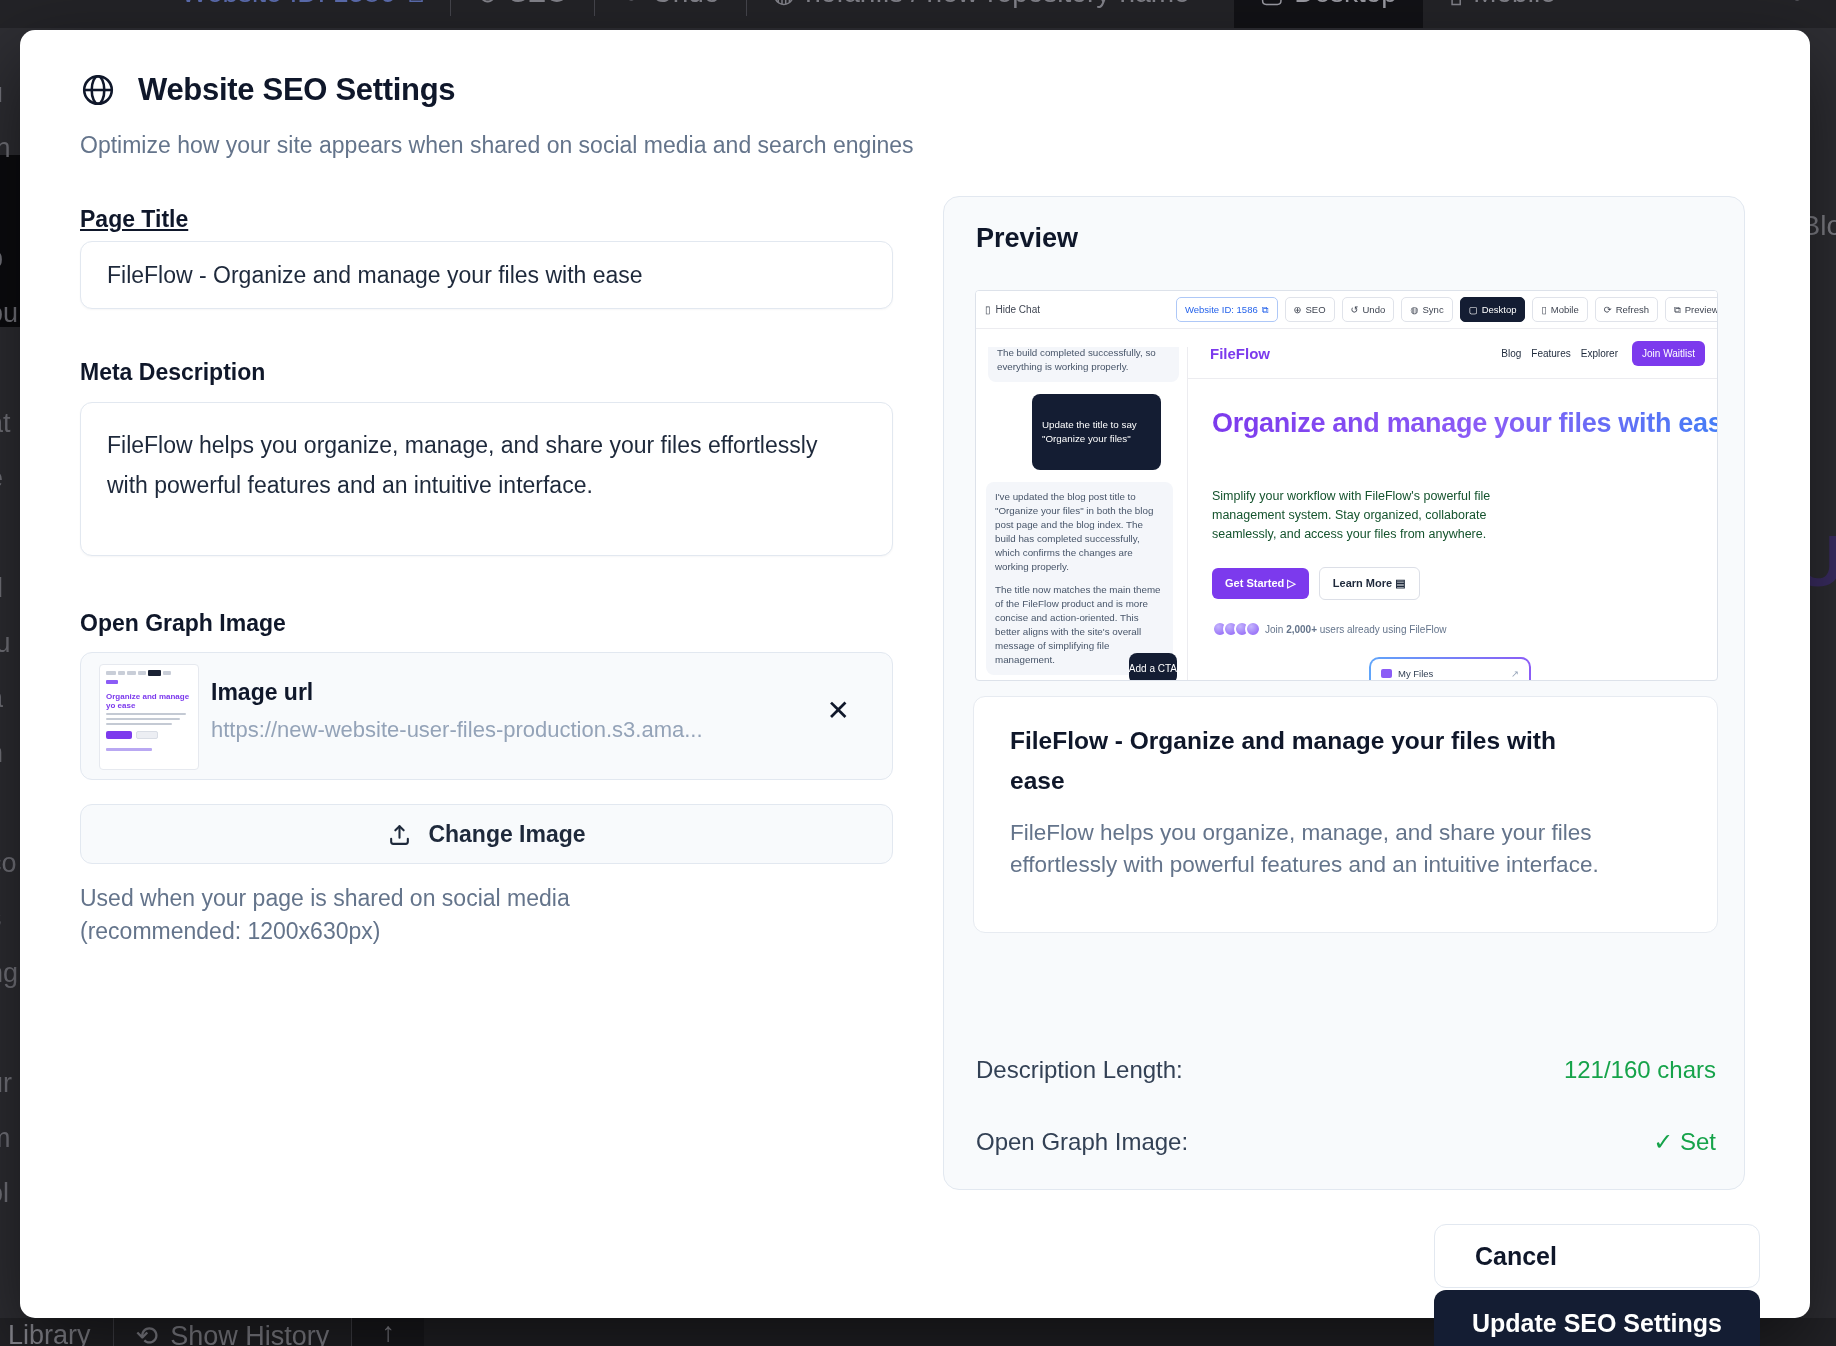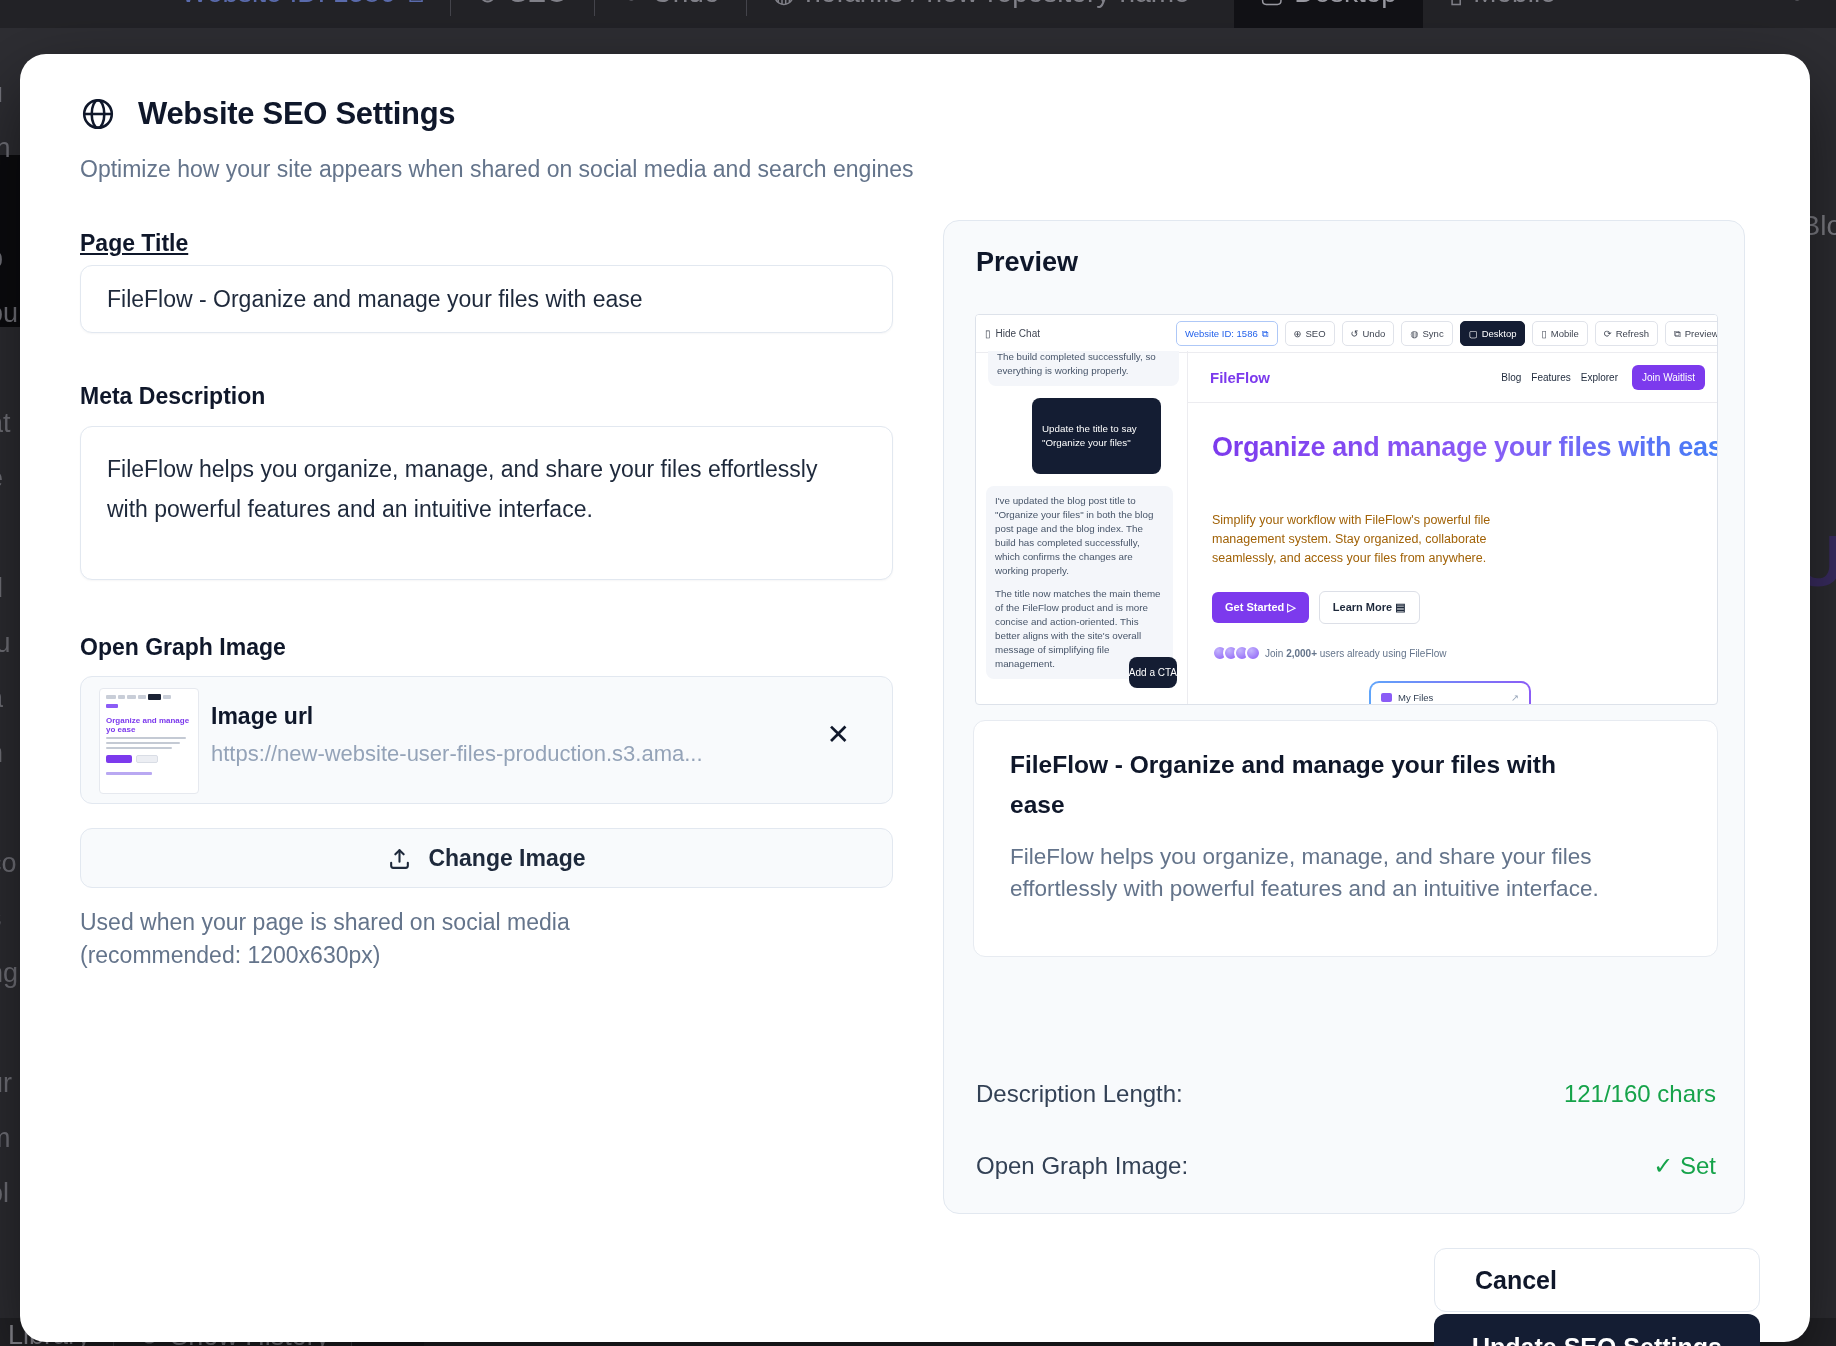--- a/index.html
+++ b/index.html
@@ -20,21 +20,21 @@
   .bg-darkblock-left { position:absolute; left:0; top:155px; width:22px; height:172px; background:#0c0c0f; }
   .bg-right-blo { position:absolute; right:-6px; top:210px; color:#82828a; font-size:28px; }
   .bg-right-u { position:absolute; right:-8px; top:520px; color:#3c2e66; font-size:72px; font-weight:bold; }
   .bg-bottombar { position:absolute; left:0; top:1318px; width:1836px; height:28px;
     background:#232327; color:#8d8d95; font-size:27px; display:flex; align-items:flex-start; }
   .bg-bot-item { display:flex; align-items:center; gap:12px; padding:2px 22px; white-space:nowrap; }
   .bg-arrowbox { background:#1b1b1f; width:72px; justify-content:center; height:28px; }
 
   
   .modal { position:absolute; left:20px; top:30px; width:1790px; height:1288px;
-    background:#ffffff; border-radius:26px; box-shadow:0 30px 80px rgba(0,0,0,.55);margin-top:24px; }
+    background:#ffffff; border-radius:15px; box-shadow:0 30px 80px rgba(0,0,0,.55); }
   .m-head { position:absolute; left:60px; top:42px; display:flex; align-items:center; gap:22px; }
   .m-title { font-size:31px; font-weight:700; color:#0f172a; letter-spacing:-0.3px; }
   .m-sub { position:absolute; left:60px; top:102px; font-size:23px; color:#64748b; }
 
   .f-label { position:absolute; left:60px; font-size:23px; font-weight:600; color:#0f172a; }
   .f-input { position:absolute; left:60px; width:813px; background:#fff; border:1px solid #e2e8f0;
     border-radius:12px; box-shadow:0 1px 2px rgba(15,23,42,.04); color:#1e293b; font-size:23px; }
   .title-input { top:211px; height:68px; display:flex; align-items:center; padding:0 26px; }
   .desc-input { top:372px; height:154px; padding:22px 26px; line-height:40px; width:813px; }
   .desc-text { max-width:745px; }
@@ -69,41 +69,41 @@
     border:1px solid #dde2ea; border-radius:4px; overflow:hidden; }
   .shot-toolbar { position:absolute; left:0; top:0; width:100%; height:38px; background:#fff;
     border-bottom:1px solid #ececf0; display:flex; align-items:center; font-size:10px; color:#3f4552; }
   .st-left { display:flex; align-items:center; gap:5px; padding-left:9px; }
   .st-pills { position:absolute; left:200px; top:6px; display:flex; gap:7px; }
   .pill { display:flex; align-items:center; gap:4px; height:25px; padding:0 8px; border:1px solid #e0e3ea;
     border-radius:5px; background:#fff; font-size:9.5px; color:#3f4552; white-space:nowrap; }
   .pill-id { border-color:#aec8f7; color:#2563eb; }
   .pill-dark { background:#141d33; border-color:#141d33; color:#fff; }
 
-  .shot-chat { position:absolute; left:0; top:36px; width:212px; height:353px; border-right:1px solid #ececf0;
+  .shot-chat { position:absolute; left:0; top:56px; width:212px; height:353px; border-right:1px solid #ececf0;
     overflow:hidden; font-size:9.8px; color:#475569; }
   .bubble { background:#f4f6fa; border-radius:8px; padding:8px 9px; line-height:14px; }
   .bub-top { margin:-9px 8px 0 12px; }
   .tooltip-dark { background:#141d33; color:#fff; border-radius:8px; padding:24px 10px; line-height:14px;
     margin:12px 26px 0 56px; }
   .bub-long { margin:12px 14px 0 10px; }
   .bub-p2 { margin-top:9px; }
   .cta-dark { background:#141d33; color:#fff; border-radius:8px; padding:10px 0; font-size:10px;
     position:absolute; right:10px; top:306px; }
 
   .shot-site { position:absolute; left:212px; top:38px; width:531px; height:353px; }
   .site-hd { position:absolute; left:0; top:0; width:100%; height:50px; border-bottom:1px solid #ececf0;
     display:flex; align-items:center; padding:0 14px 0 22px; }
   .site-logo { font-size:15px; font-weight:700; color:#7c3aed; }
   .site-nav { margin-left:auto; display:flex; gap:10px; font-size:10px; color:#1e293b; align-items:center; }
   .join-btn { background:#7c3aed; color:#fff; font-size:10px; padding:7px 10px; border-radius:6px; margin-left:4px; }
   .hero-h { position:absolute; left:24px; top:78px; width:540px; font-size:27px; line-height:33px; font-weight:800;
     background:linear-gradient(90deg,#7c3aed,#8b5cf6,#3b82f6); -webkit-background-clip:text; background-clip:text;
     -webkit-text-fill-color:transparent; color:#7c3aed; letter-spacing:-0.3px; }
-  .hero-p { position:absolute; left:24px; top:158px; width:340px; font-size:12.5px; line-height:19px; color:#a16207; }
+  .hero-p { position:absolute; left:24px; top:158px; width:340px; font-size:12.5px; line-height:19px; color:#14532d; }
   .hero-btns { position:absolute; left:24px; top:238px; display:flex; gap:10px; align-items:center; }
   .btn-start { background:#7c3aed; color:#fff; font-size:11px; font-weight:600; padding:9px 13px; border-radius:6px; }
   .btn-learn { background:#fff; border:1px solid #dcdfe7; color:#1e293b; font-size:11px; font-weight:600;
     padding:9px 13px; border-radius:6px; }
   .social { position:absolute; left:24px; top:292px; display:flex; align-items:center; font-size:10px; color:#64748b; }
   .avatars { display:flex; margin-right:9px; }
   .av { width:16px; height:16px; border-radius:50%; border:2px solid #fff; margin-right:-5px;
     background:radial-gradient(circle at 35% 30%, #c4b5fd, #8b5cf6); }
   .files-card { position:absolute; left:181px; top:328px; width:162px; height:60px; border-radius:10px;
     background:linear-gradient(90deg,#60a5fa,#8b5cf6); padding:2px; }

